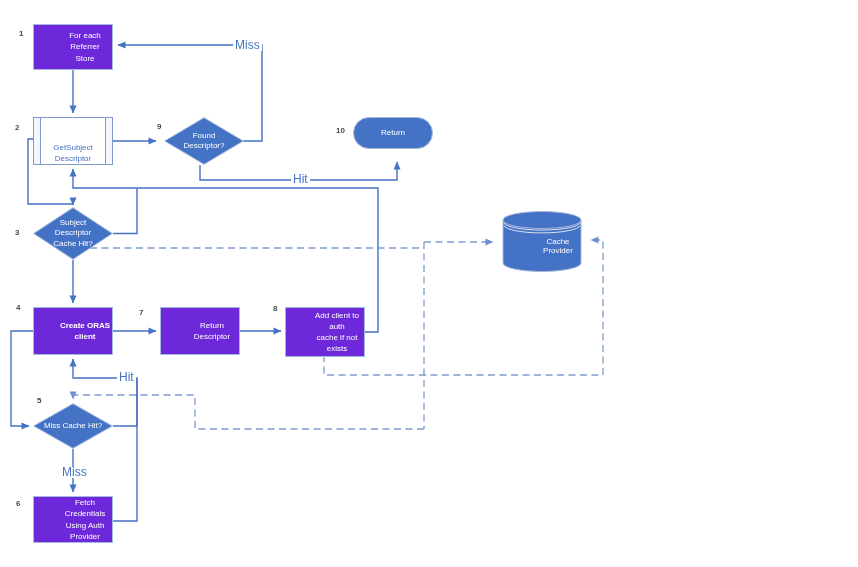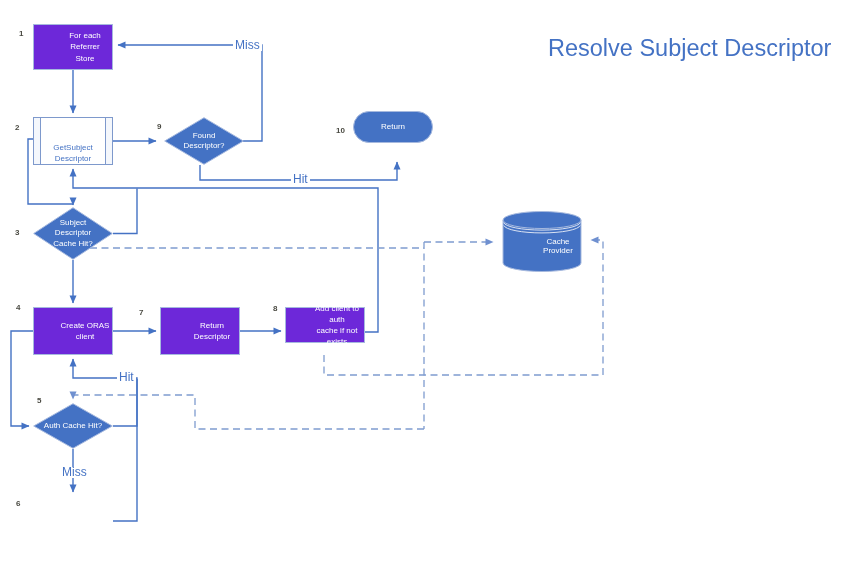--- a/index.html
+++ b/index.html
@@ -111,21 +111,20 @@
     <path class="wire" d="M113,521 H137 V379"></path>
     <path class="wire" marker-end="url(#arrow)" d="M73,449 V492"></path>
 
     <path class="wire-dashed" d="M90,248 H424"></path>
     <path class="wire-dashed" d="M424,242 V429"></path>
     <path class="wire-dashed" marker-end="url(#arrow-light)" d="M424,242 H493"></path>
     <path class="wire-dashed" marker-end="url(#arrow-light)" d="M424,429 H195 V395 H73 V399"></path>
     <path class="wire-dashed" marker-end="url(#arrow-light)" d="M324,355 V375 H603 V240 H591"></path>
   </svg>
 
-  <div class="diagram-title">Resolve Subject Descriptor</div>
 
   <div class="node rect-node" style="left:33px; top:24px; width:80px; height:46px;">
     <span>For each Referrer
 Store</span>
   </div>
 
   <div class="node preproc-node" style="left:33px; top:117px; width:80px; height:48px;align-items:flex-end;">
     <div class="preproc-bar left"></div>
     <div class="preproc-bar right"></div>
     <span>GetSubject
@@ -133,21 +132,21 @@
   </div>
 
   <div class="diamond-node" style="left:164px; top:117px; width:80px; height:48px;">
     <svg width="80" height="48">
       <polygon points="40,0.7 79.3,24 40,47.3 0.7,24" fill="#4472C4" stroke="#A6B9DE" stroke-width="1"></polygon>
     </svg>
     <div class="diamond-label">Found
 Descriptor?</div>
   </div>
 
-  <div class="node stadium-node" style="left:353px; top:111px; width:80px; height:32px;">
+  <div class="node stadium-node" style="left:353px; top:117px; width:80px; height:32px;">
     <span>Return</span>
   </div>
 
   <div class="diamond-node" style="left:33px; top:207px; width:80px; height:53px;">
     <svg width="80" height="53">
       <polygon points="40,0.7 79.3,26.5 40,52.3 0.7,26.5" fill="#4472C4" stroke="#A6B9DE" stroke-width="1"></polygon>
     </svg>
     <div class="diamond-label">Subject
 Descriptor
 Cache Hit?</div>
@@ -156,40 +155,44 @@
   <div class="cylinder-node" style="left:502px; top:210px; width:80px; height:63px;">
     <svg width="80" height="63">
       <path d="M1,10 V53 A39,8.5 0 0 0 79,53 V10" fill="#4472C4" stroke="#A6B9DE" stroke-width="1"></path>
       <ellipse cx="40" cy="10" rx="39" ry="8.5" fill="#4472C4" stroke="#A6B9DE" stroke-width="1"></ellipse>
       <path d="M1.6,12.5 A38.5,8.2 0 0 0 78.4,12.5" fill="none" stroke="#D9E2F3" stroke-width="1"></path>
       <path d="M1.9,15.5 A38.2,8 0 0 0 78.1,15.5" fill="none" stroke="#D9E2F3" stroke-width="1"></path>
     </svg>
     <div class="cylinder-label">Cache Provider</div>
   </div>
 
-  <div class="node rect-node" style="left:33px; top:307px; width:80px; height:48px;">
+  <div class="node rect-node" style="left:33px; top:307px; width:80px; height:48px;font-weight:bold;">
     <span>Create ORAS client</span>
   </div>
 
   <div class="node rect-node" style="left:160px; top:307px; width:80px; height:48px;">
     <span>Return Descriptor</span>
   </div>
 
-  <div class="node rect-node" style="left:285px; top:307px; width:80px; height:36px;">
+  <div class="node rect-node" style="left:285px; top:307px; width:80px; height:50px;">
     <span>Add client to auth
 cache if not exists</span>
   </div>
 
   <div class="diamond-node" style="left:33px; top:403px; width:80px; height:46px;">
     <svg width="80" height="46">
       <polygon points="40,0.7 79.3,23 40,45.3 0.7,23" fill="#4472C4" stroke="#A6B9DE" stroke-width="1"></polygon>
     </svg>
-    <div class="diamond-label">Auth Cache Hit?</div>
-  </div>
-
+    <div class="diamond-label">Miss Cache Hit?</div>
+  </div>
+
+  <div class="node rect-node" style="left:33px; top:496px; width:80px; height:47px;">
+    <span>Fetch Credentials
+Using Auth Provider</span>
+  </div>
 
   <div class="edge-label" style="left:233px; top:40px;">Miss</div>
   <div class="edge-label" style="left:291px; top:174px;">Hit</div>
   <div class="edge-label" style="left:117px; top:372px;">Hit</div>
   <div class="edge-label" style="left:60px; top:467px;">Miss</div>
 
   <div class="step-number" style="left:19px;  top:29px;">1</div>
   <div class="step-number" style="left:15px;  top:123px;">2</div>
   <div class="step-number" style="left:157px; top:122px;">9</div>
   <div class="step-number" style="left:336px; top:126px;">10</div>

